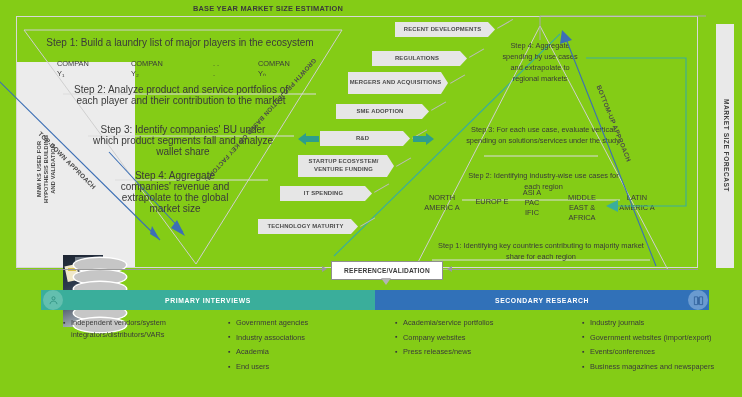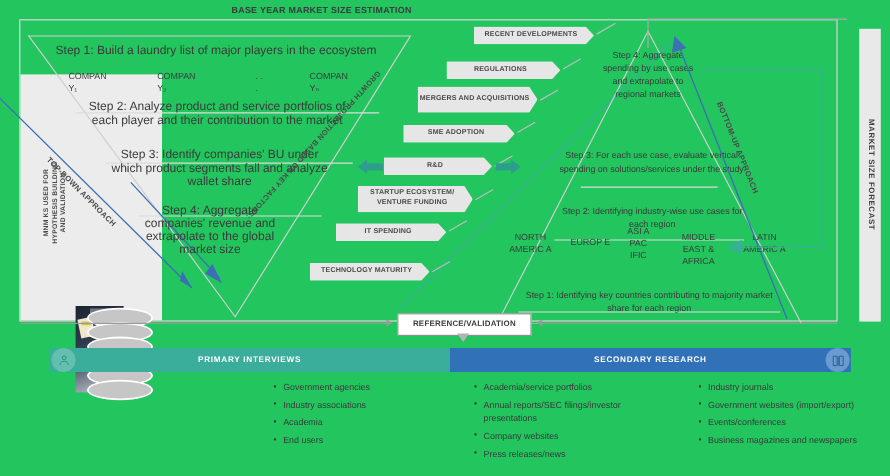--- a/index.html
+++ b/index.html
@@ -5,21 +5,21 @@
   html,body{margin:0;padding:0;background:#ffffff;}
   body{
     font-family:"Liberation Sans","DejaVu Sans",sans-serif;
     color:#3a3a3a;
   }
   #root{
     position:relative;
     width:742px;
     height:397px;
     overflow:hidden;
-    background:#22c55e;
+    background:#84cc16;
   }
   .abs{position:absolute;}
 
   
   #title{
     left:0; top:4px; width:536px;
     text-align:center;
     font-size:7.4px; font-weight:bold; letter-spacing:.25px;
     color:#3b3b3b;
   }
@@ -319,34 +319,34 @@
   </div>
   <div class="abs badge" style="left:688px;top:290px;background:#6A9BD0;">
     <svg width="11" height="11" viewBox="0 0 24 24">
         <path d="M3 4h7v17H3z M14 4h7v17h-7z" fill="none" stroke="#2A5C96" stroke-width="1.7"></path>
         <line x1="12" y1="5" x2="12" y2="21" stroke="#2A5C96" stroke-width="1.7"></line>
       </svg>
   </div>
 
   <div class="abs bullets" style="left:63px;top:317px;width:130px;">
     <ul>
+      <li>Independent vendors/system integrators/distributors/VARs</li>
     </ul>
   </div>
   <div class="abs bullets" style="left:228px;top:317px;width:120px;">
     <ul>
       <li>Government agencies</li>
       <li>Industry associations</li>
       <li>Academia</li>
       <li>End users</li>
     </ul>
   </div>
   <div class="abs bullets" style="left:395px;top:317px;width:140px;">
     <ul>
       <li>Academia/service portfolios</li>
-      <li>Annual reports/SEC filings/investor presentations</li>
       <li>Company websites</li>
       <li>Press releases/news</li>
     </ul>
   </div>
   <div class="abs bullets" style="left:558px;top:317px;width:140px;margin-left:24px;">
     <ul>
       <li>Industry journals</li>
       <li>Government websites (import/export)</li>
       <li>Events/conferences</li>
       <li>Business magazines and newspapers</li>

